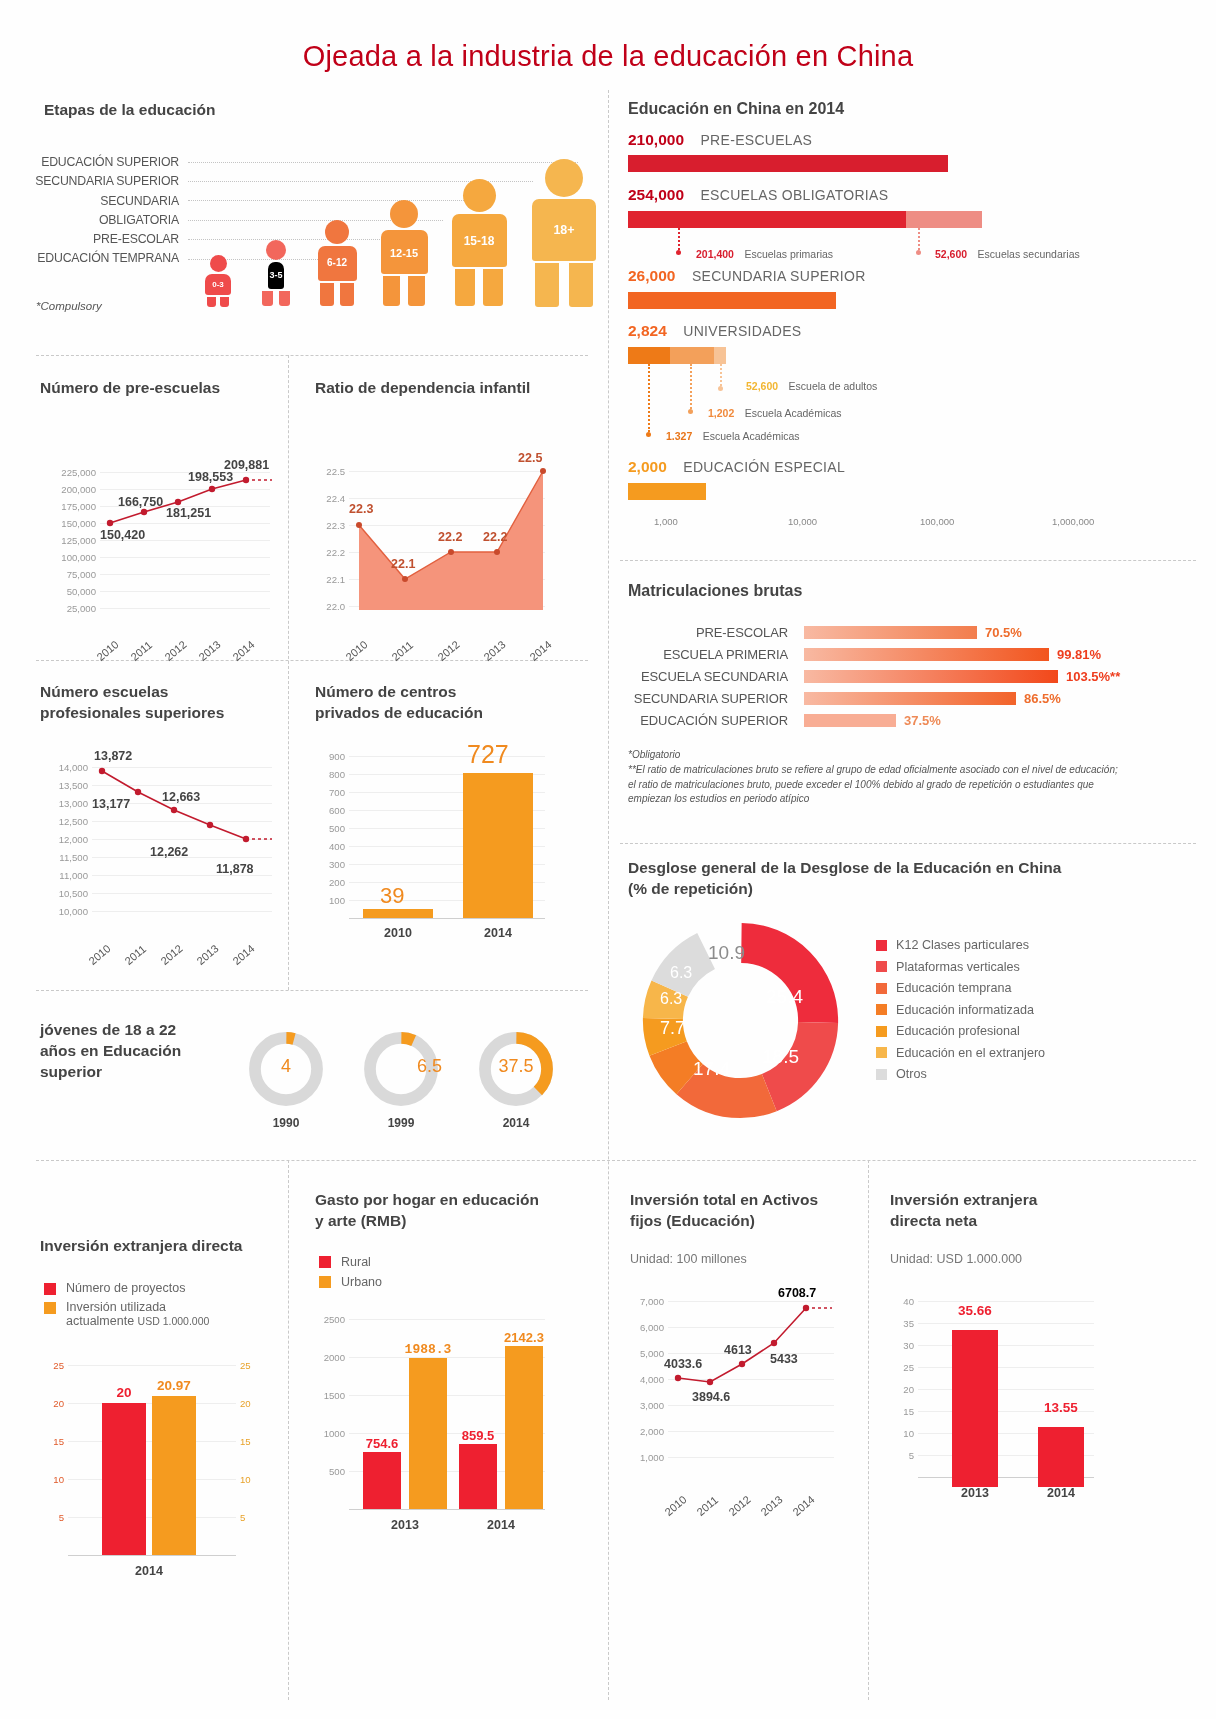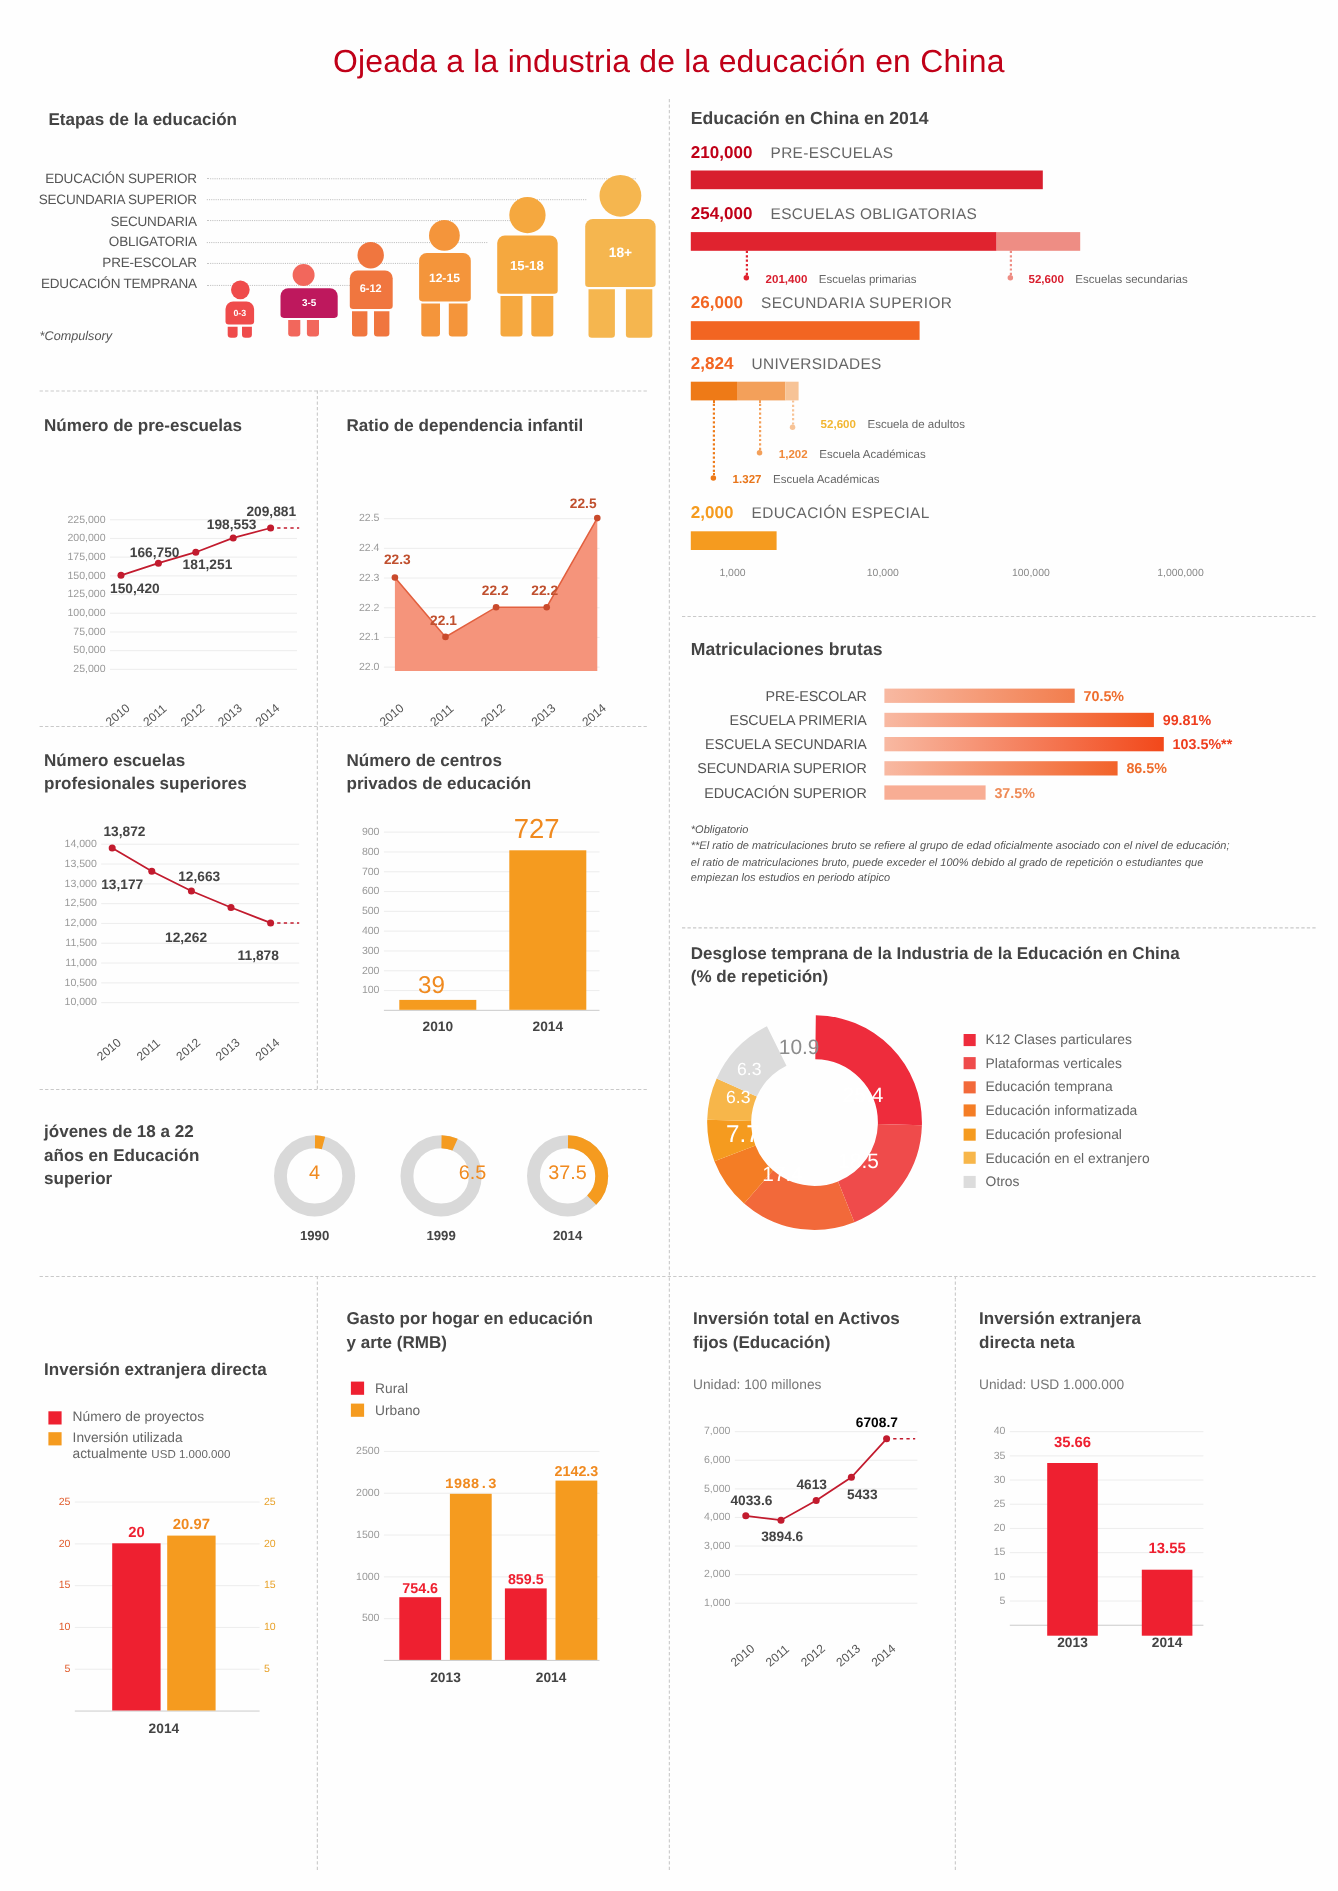--- a/index.html
+++ b/index.html
@@ -105,21 +105,21 @@
       <div class="p-age" style="font-size:8px; top:6px;">0-3</div>
     </div>
     <div class="legs" style="margin-top:2px;">
         <div style="width:9px;height:10px;background:#ef4b4b;border-radius:0 0 3px 3px;"></div>
         <div style="width:9px;height:10px;background:#ef4b4b;border-radius:0 0 3px 3px;"></div>
       </div>
   </div>
 
   <div class="person" style="left:211px; top:140px; width:42px; height:67px;">
     <div class="p-head" style="width:20px;height:20px;background:#f2675c;"></div>
-    <div class="p-body" style="width:52px;height:27px;background:#be185d;">
+    <div class="p-body" style="width:16px;height:27px;background:#000000;">
       <div class="p-age" style="font-size:9px; top:8px;">3-5</div>
     </div>
     <div class="legs" style="margin-top:2px;">
         <div style="width:11px;height:15px;background:#f2675c;border-radius:0 0 3px 3px;"></div>
         <div style="width:11px;height:15px;background:#f2675c;border-radius:0 0 3px 3px;"></div>
       </div>
   </div>
 
   <div class="person" style="left:268px; top:120px; width:50px; height:87px;">
     <div class="p-head" style="width:24px;height:24px;background:#f0763f;"></div>
@@ -476,21 +476,21 @@
       <div class="enr-bar" style="margin-left:16px; width:92px; background:#f8ad94;"></div>
       <div class="enr-val" style="margin-left:8px; color:#ee8a56;">37.5%</div>
     </div>
   </div>
 
   <div class="note abs" style="left:0; top:168px;">*Obligatorio</div>
   <div class="note abs" style="left:0; top:183px; width:500px;">**El ratio de matriculaciones bruto se refiere al grupo de edad oficialmente asociado con el nivel de educación; el ratio de matriculaciones bruto, puede exceder el 100% debido al grado de repetición o estudiantes que empiezan los estudios en periodo atípico</div>
 </div>
 
 <div class="abs" style="left:628px; top:858px; width:560px; height:290px;">
-  <div class="panel-title" style="font-size:15.5px;">Desglose temprana de la Industria de la Educación en China</div>
+  <div class="panel-title" style="font-size:15.5px;">Desglose general de la Desglose de la Educación en China</div>
   <div class="panel-title" style="font-size:15.5px;">(% de repetición)</div>
 
   <div class="abs" style="left:10px; top:60px;">
     <svg width="205" height="205" viewBox="0 0 42 42">
 
       <circle cx="21" cy="21" r="15.9" fill="none" stroke="#ee2c3c" stroke-width="8.2" stroke-dasharray="25.4 74.6" stroke-dashoffset="25"></circle>
 
       <circle cx="21" cy="21" r="15.9" fill="none" stroke="#ef4b4b" stroke-width="8.2" stroke-dasharray="18.5 81.5" stroke-dashoffset="-0.4"></circle>
 
       <circle cx="21" cy="21" r="15.9" fill="none" stroke="#f2693a" stroke-width="8.2" stroke-dasharray="17.4 82.6" stroke-dashoffset="-18.9"></circle>
@@ -499,21 +499,21 @@
 
       <circle cx="21" cy="21" r="15.9" fill="none" stroke="#f59b1f" stroke-width="8.2" stroke-dasharray="6.3 93.7" stroke-dashoffset="-44"></circle>
 
       <circle cx="21" cy="21" r="15.9" fill="none" stroke="#f7b64a" stroke-width="8.2" stroke-dasharray="6.3 93.7" stroke-dashoffset="-50.3"></circle>
 
       <circle cx="21" cy="21" r="15.9" fill="none" stroke="#dcdcdc" stroke-width="8.2" stroke-dasharray="10.9 89.1" stroke-dashoffset="-56.6"></circle>
     </svg>
     <div class="abs" style="left:128px; top:68px; font-size:19px; color:#fff;">25.4</div>
     <div class="abs" style="left:124px; top:128px; font-size:19px; color:#fff;">18.5</div>
     <div class="abs" style="left:55px; top:140px; font-size:19px; color:#fff;">17.4</div>
-    <div class="abs" style="left:22px; top:100px; font-size:22px; color:#fff;">7.7</div>
+    <div class="abs" style="left:22px; top:100px; font-size:18px; color:#fff;">7.7</div>
     <div class="abs" style="left:22px; top:72px; font-size:16px; color:#fff;">6.3</div>
     <div class="abs" style="left:32px; top:46px; font-size:16px; color:#fff;">6.3</div>
     <div class="abs" style="left:70px; top:24px; font-size:19px; color:#8c8c8c;">10.9</div>
   </div>
 
   <div class="abs" style="left:248px; top:80px;">
     <div class="lgrow">
         <div class="lgsw" style="background:#ee2c3c;"></div>
         <div class="lgtx">K12 Clases particulares</div>
       </div>

